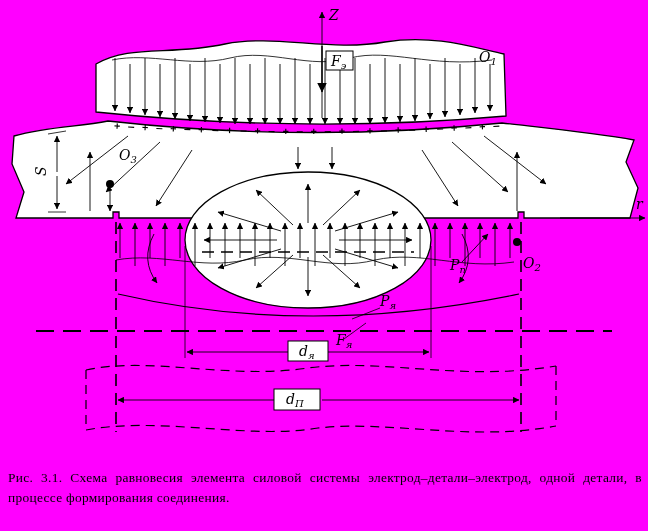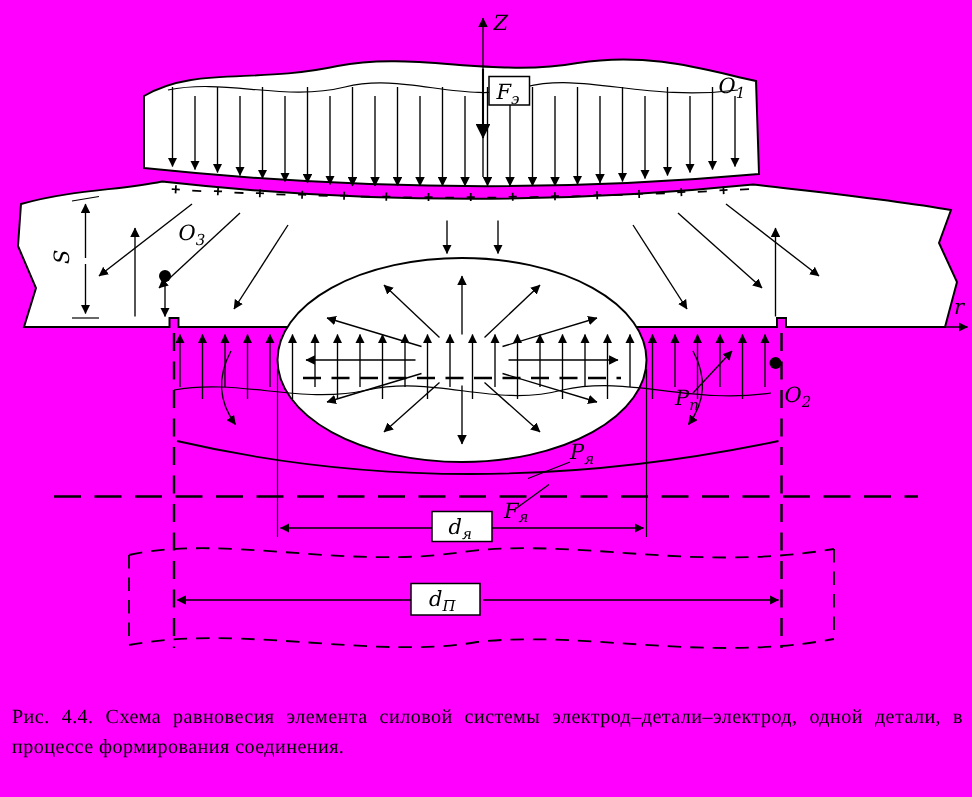--- a/index.html
+++ b/index.html
@@ -216,14 +216,14 @@
     <text class="lbl" x="286" y="404"><tspan>d</tspan><tspan class="sub" dy="3">П</tspan></text>
 
     <g>
       <path class="dash-sm" d="M86,370 C150,356 230,380 308,368 C386,358 460,382 556,366"></path>
       <path class="dash-sm" d="M86,430 C160,416 250,440 318,428 C390,420 470,442 556,426"></path>
       <line class="dash-sm" x1="86" y1="370" x2="86" y2="430"></line>
       <line class="dash-sm" x1="556" y1="366" x2="556" y2="426"></line>
     </g>
   </svg>
 
-  <div class="caption">Рис. 4.4. Схема равновесия элемента силовой системы электрод–детали–электрод, одной детали, в процессе формирования соединения.</div>
+  <div class="caption">Рис. 3.1. Схема равновесия элемента силовой системы электрод–детали–электрод, одной детали, в процессе формирования соединения.</div>
 </div>
 
 </body></html>

